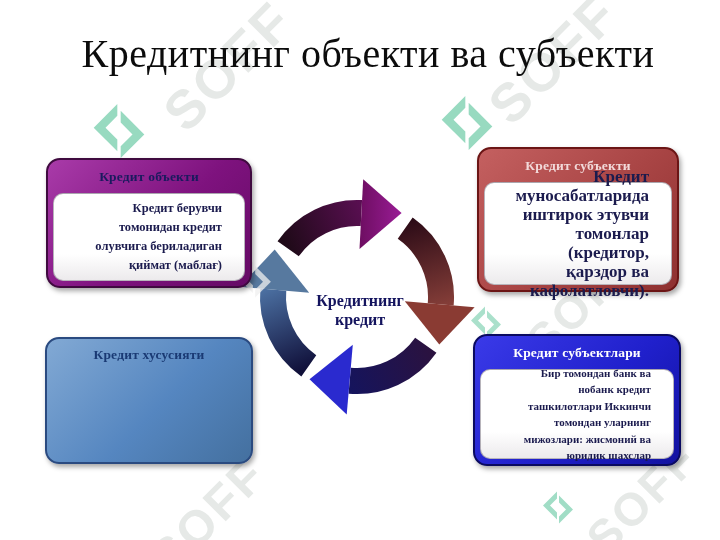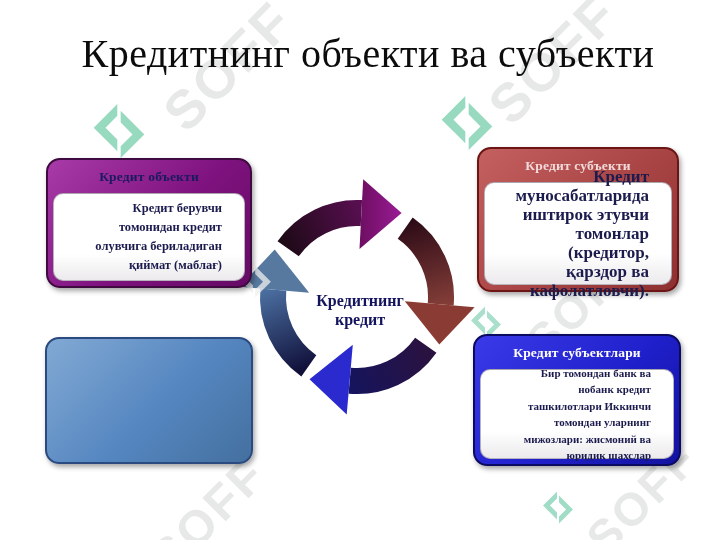--- a/index.html
+++ b/index.html
@@ -177,20 +177,21 @@
     <div class="card-header">Кредит объекти</div>
     <div class="card-body">Кредит берувчи томонидан кредит олувчига бериладиган қиймат (маблағ)</div>
   </div>
 
   <div class="card card-subject">
     <div class="card-header">Кредит субъекти</div>
     <div class="card-body">Кредит муносабатларида иштирок этувчи томонлар (кредитор, қарздор ва кафолатловчи).</div>
   </div>
 
   <div class="card card-property">
+    <div class="card-header">Кредит хусусияти</div>
   </div>
 
   <div class="card card-subjects">
     <div class="card-header">Кредит субъектлари</div>
     <div class="card-body">Бир томондан банк ва нобанк кредит ташкилотлари Иккинчи томондан уларнинг мижозлари: жисмоний ва юридик шахслар</div>
   </div>
 
 </div>
 
 </body></html>

